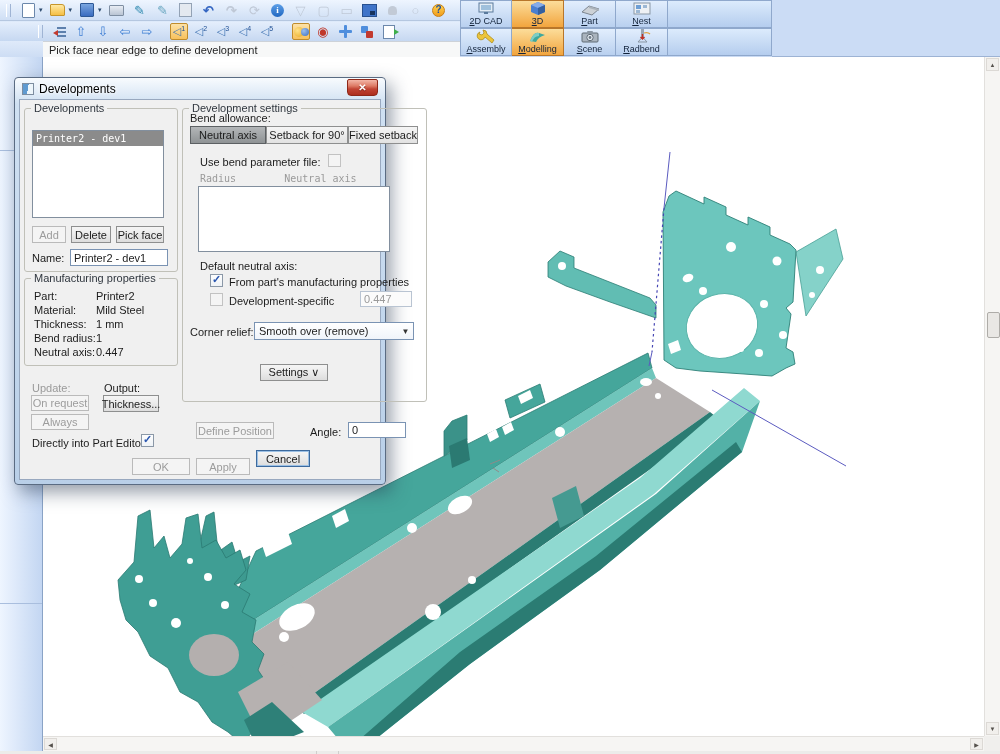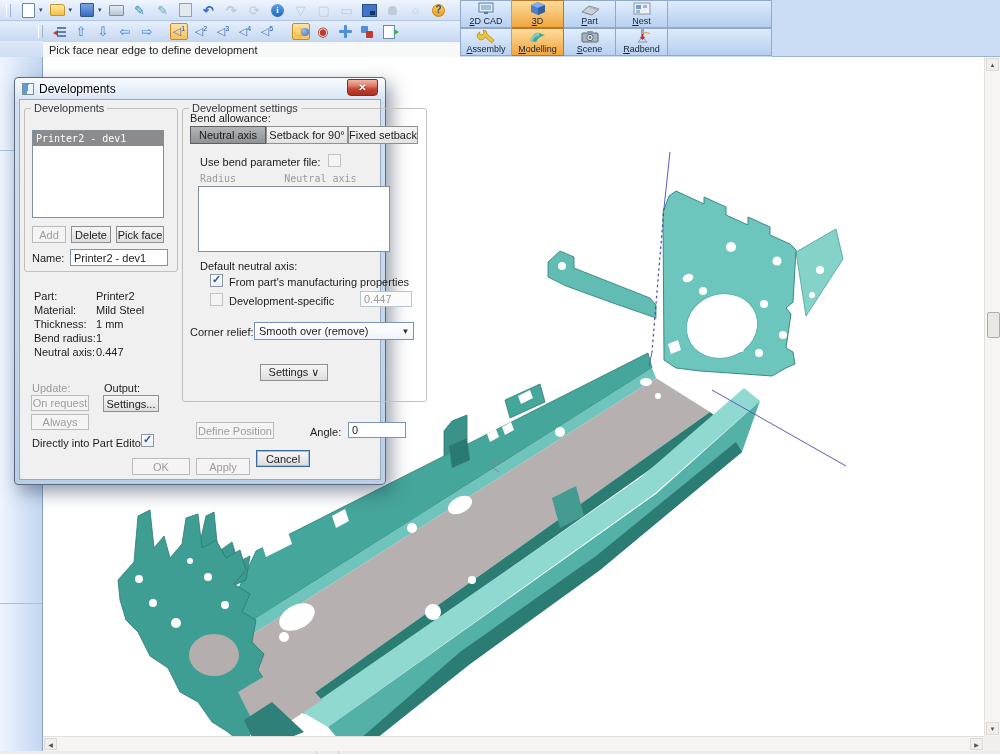--- a/index.html
+++ b/index.html
@@ -410,35 +410,38 @@
       </div>
       <div class="listbox" style="left:12px;top:30px;width:132px;height:88px">
         <div class="li-sel">Printer2 - dev1</div>
       </div>
       <div class="btn dis" style="left:12px;top:126px;width:34px;height:17px">Add</div>
       <div class="btn" style="left:51px;top:126px;width:40px;height:17px">Delete</div>
       <div class="btn" style="left:96px;top:126px;width:48px;height:17px">Pick face</div>
       <div class="lbl" style="left:12px;top:152px">Name:</div>
       <input class="inp" style="left: 50px; top: 149px; width: 98px; height: 17px;" value="Printer2 - dev1">
 
+      <div class="grp" style="left:4px;top:178px;width:152px;height:86px">
+        <span class="leg">Manufacturing properties</span>
+      </div>
       <div class="lbl" style="left:14px;top:190px">Part:</div>
       <div class="lbl" style="left:76px;top:190px">Printer2</div>
       <div class="lbl" style="left:14px;top:204px">Material:</div>
       <div class="lbl" style="left:76px;top:204px">Mild Steel</div>
       <div class="lbl" style="left:14px;top:218px">Thickness:</div>
       <div class="lbl" style="left:76px;top:218px">1 mm</div>
       <div class="lbl" style="left:14px;top:232px">Bend radius:</div>
       <div class="lbl" style="left:76px;top:232px">1</div>
       <div class="lbl" style="left:14px;top:246px">Neutral axis:</div>
       <div class="lbl" style="left:76px;top:246px">0.447</div>
 
       <div class="lbl gray" style="left:12px;top:282px">Update:</div>
       <div class="lbl" style="left:84px;top:282px">Output:</div>
       <div class="btn dis" style="left:11px;top:295px;width:58px;height:16px">On request</div>
-      <div class="btn" style="left:83px;top:295px;width:56px;height:17px">Settings...</div>
+      <div class="btn" style="left:83px;top:295px;width:56px;height:17px">Thickness...</div>
       <div class="btn dis" style="left:11px;top:314px;width:58px;height:16px">Always</div>
       <div class="lbl" style="left:12px;top:337px">Directly into Part Editor:</div>
       <div class="cb" style="left:121px;top:334px">
           <span>✓</span>
         </div>
 
       <div class="grp" style="left:162px;top:8px;width:243px;height:292px">
         <span class="leg">Development settings</span>
       </div>
       <div class="lbl" style="left:170px;top:12px">Bend allowance:</div>

